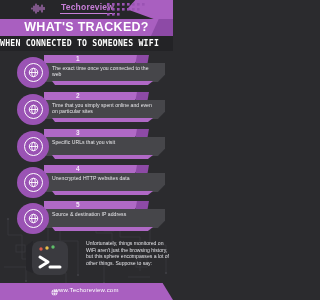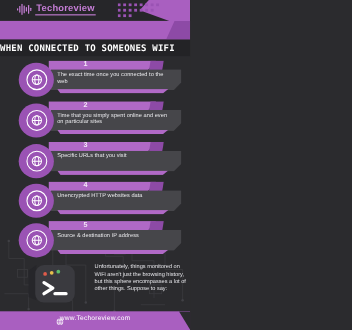--- a/index.html
+++ b/index.html
@@ -11,21 +11,21 @@
   }
   .page{position:absolute;inset:0;overflow:hidden;background:#2b2b2e;}
 
   
   .circuit{position:absolute;left:0;top:215px;width:173px;height:70px;opacity:.5;}
 
   
   .topbar{position:absolute;left:0;top:0;width:173px;height:19px;background:#262629;overflow:hidden;}
   .corner-wedge{position:absolute;right:0;top:0;width:46px;height:26px;background:#a95fc0;
     clip-path:polygon(18% 0,100% 0,100% 100%,0 36%);}
-  .logo-wrap{position:absolute;left:15px;top:2px;display:flex;align-items:center;gap:3px;}
+  .logo-wrap{position:absolute;left:31px;top:2px;display:flex;align-items:center;gap:15px;}
   .wave{display:block;}
   .logo-text{color:#c77fd8;font-size:8.5px;letter-spacing:.2px;font-weight:700;
     border-bottom:1px solid #c77fd8;line-height:11px;padding:0 1px;}
   .dotgrid{position:absolute;left:107px;top:3px;}
 
   
   .titleband{position:absolute;left:0;top:19px;width:173px;height:17px;background:#a95fc0;overflow:hidden;}
   .titleband .notch{position:absolute;right:0;top:0;width:22px;height:17px;background:#8d4aa6;
     clip-path:polygon(35% 0,100% 0,100% 100%,0 100%);}
   .title{position:absolute;left:0;right:0;top:1px;text-align:center;color:#ffffff;
@@ -135,20 +135,21 @@
         <rect x="30" y="5" width="2.6" height="2.6"></rect>
         <rect x="0" y="10" width="2.6" height="2.6"></rect>
           <rect x="5" y="10" width="2.6" height="2.6"></rect>
         <rect x="10" y="10" width="2.6" height="2.6"></rect>
       </g>
     </svg>
   </div>
 
   <div class="titleband">
     <div class="notch"></div>
+    <div class="title">WHAT'S TRACKED?</div>
   </div>
   <div class="subband">
     <div class="subtitle">WHEN CONNECTED TO SOMEONES WIFI</div>
   </div>
 
   <div class="item" style="top:55px;">
     <div class="bar"></div>
     <div class="bar-chip"></div>
     <div class="panel"></div>
     <div class="underbar"></div>

